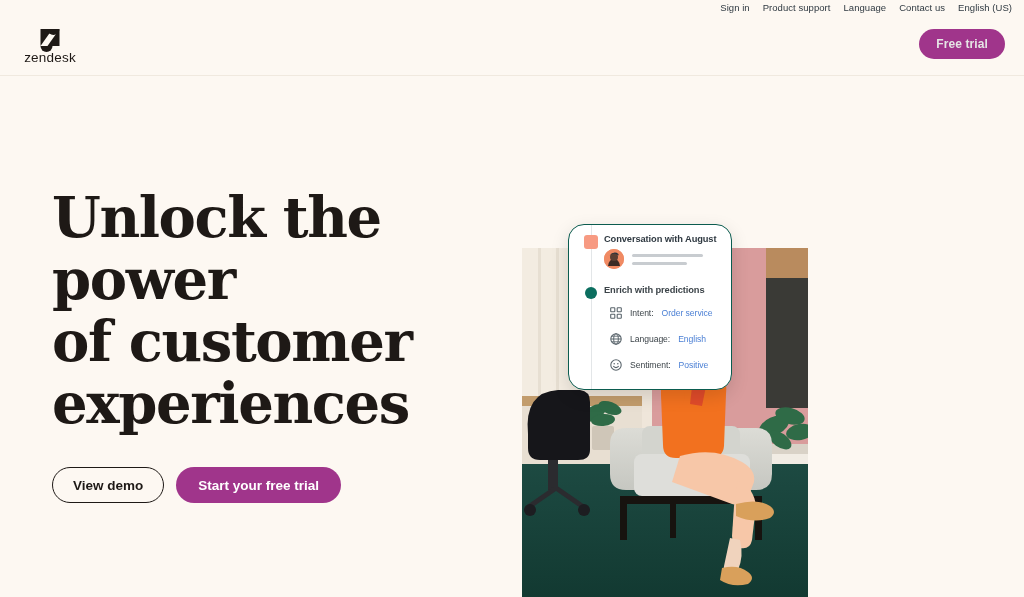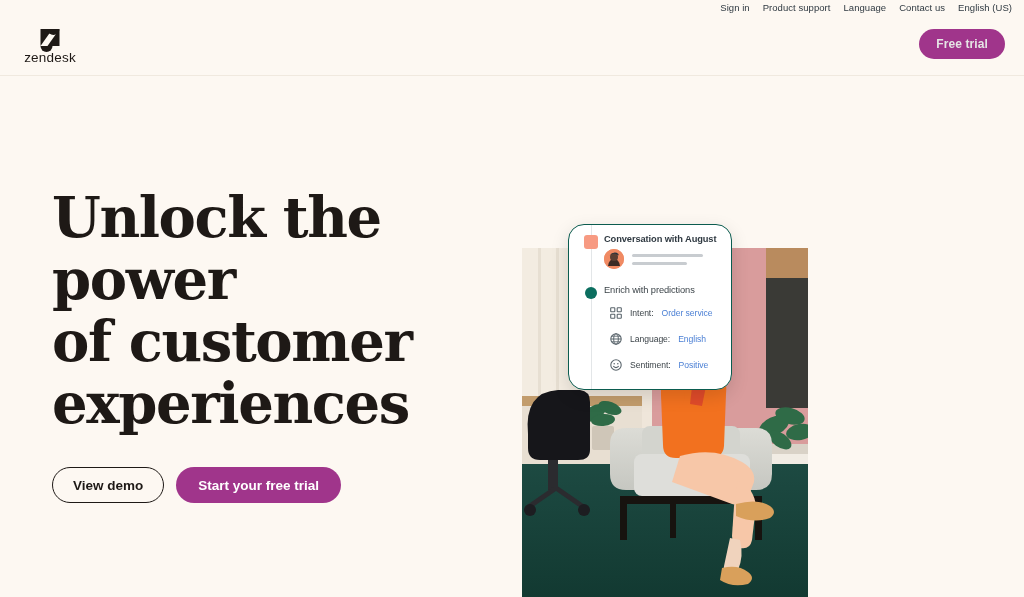--- a/index.html
+++ b/index.html
@@ -265,21 +265,21 @@
   .skel-lines { display: flex; flex-direction: column; gap: 5px; padding-top: 1px; }
   .skel { height: 3.4px; border-radius: 2px; background: #c8ccd0; }
   .skel-1 { width: 71px; }
   .skel-2 { width: 55px; }
 
   .enrich-title {
     position: absolute;
     left: 35px;
     top: 60px;
     font-size: 9.3px;
-    font-weight: 400;
+    font-weight: 700;
     color: #3c4449;
     letter-spacing: -0.1px;
     white-space: nowrap;
   }
 
   .pred-rows {
     position: absolute;
     left: 41px;
     top: 82px;
     display: flex;

